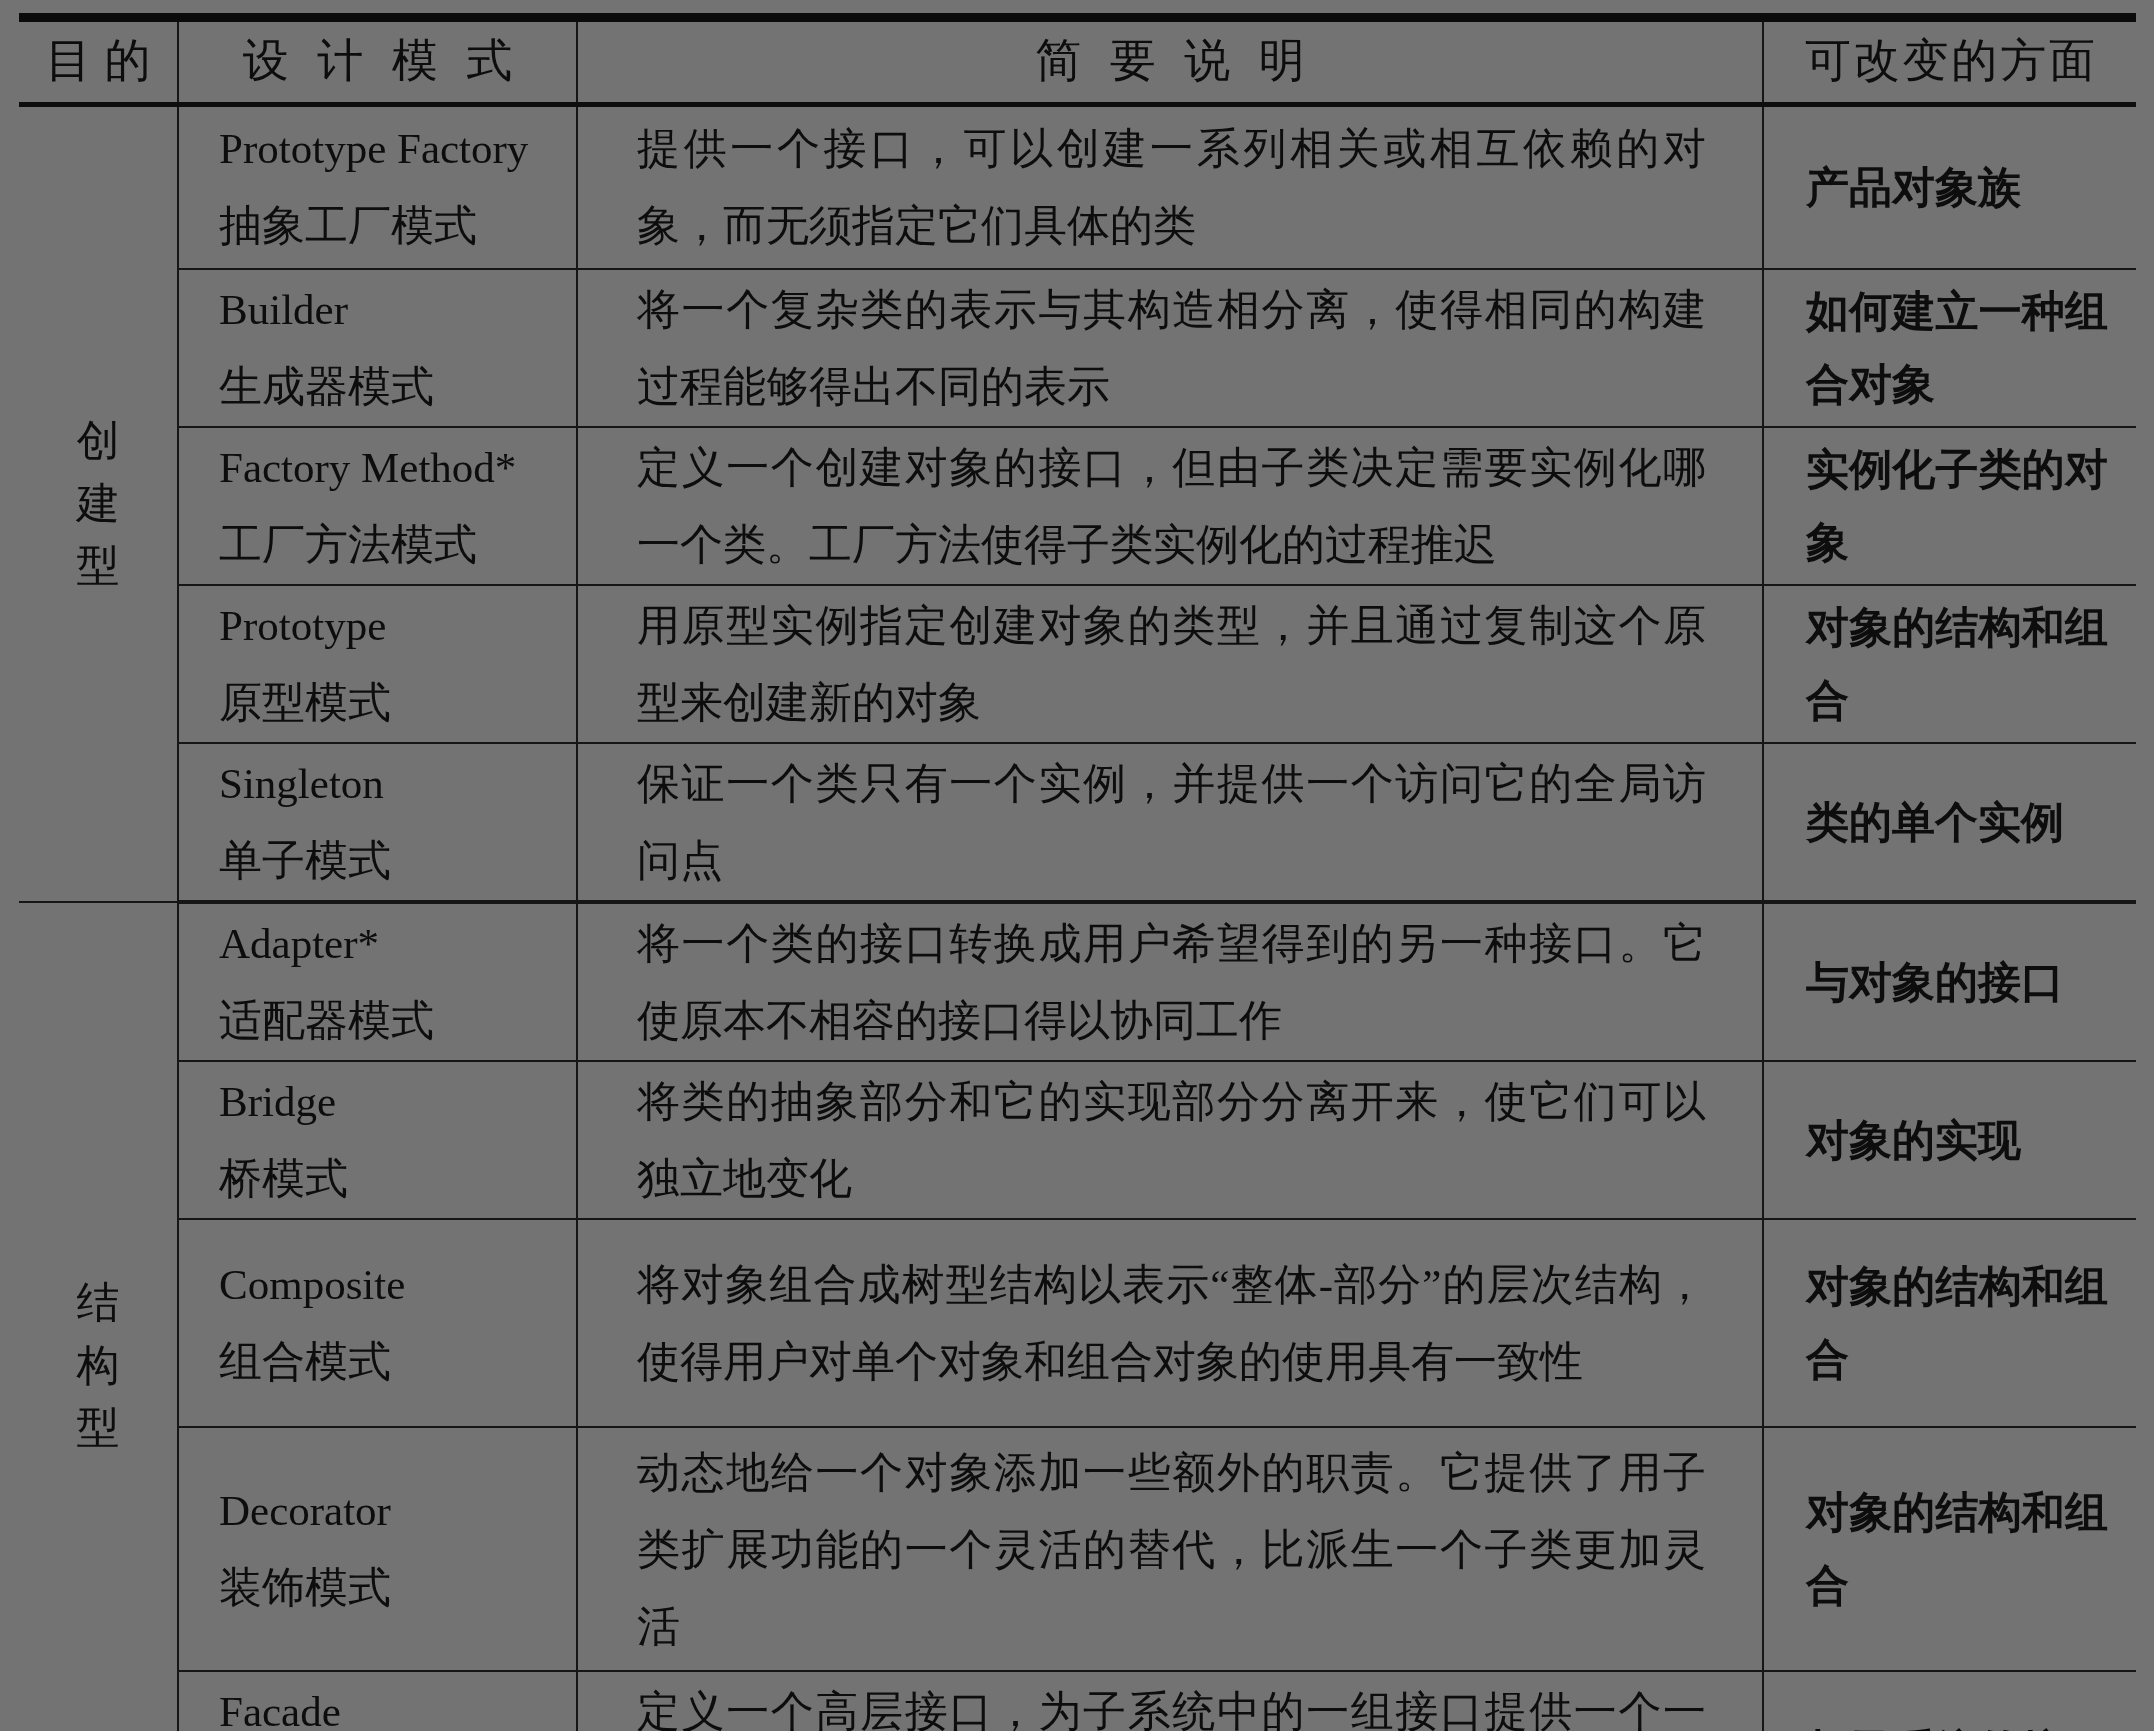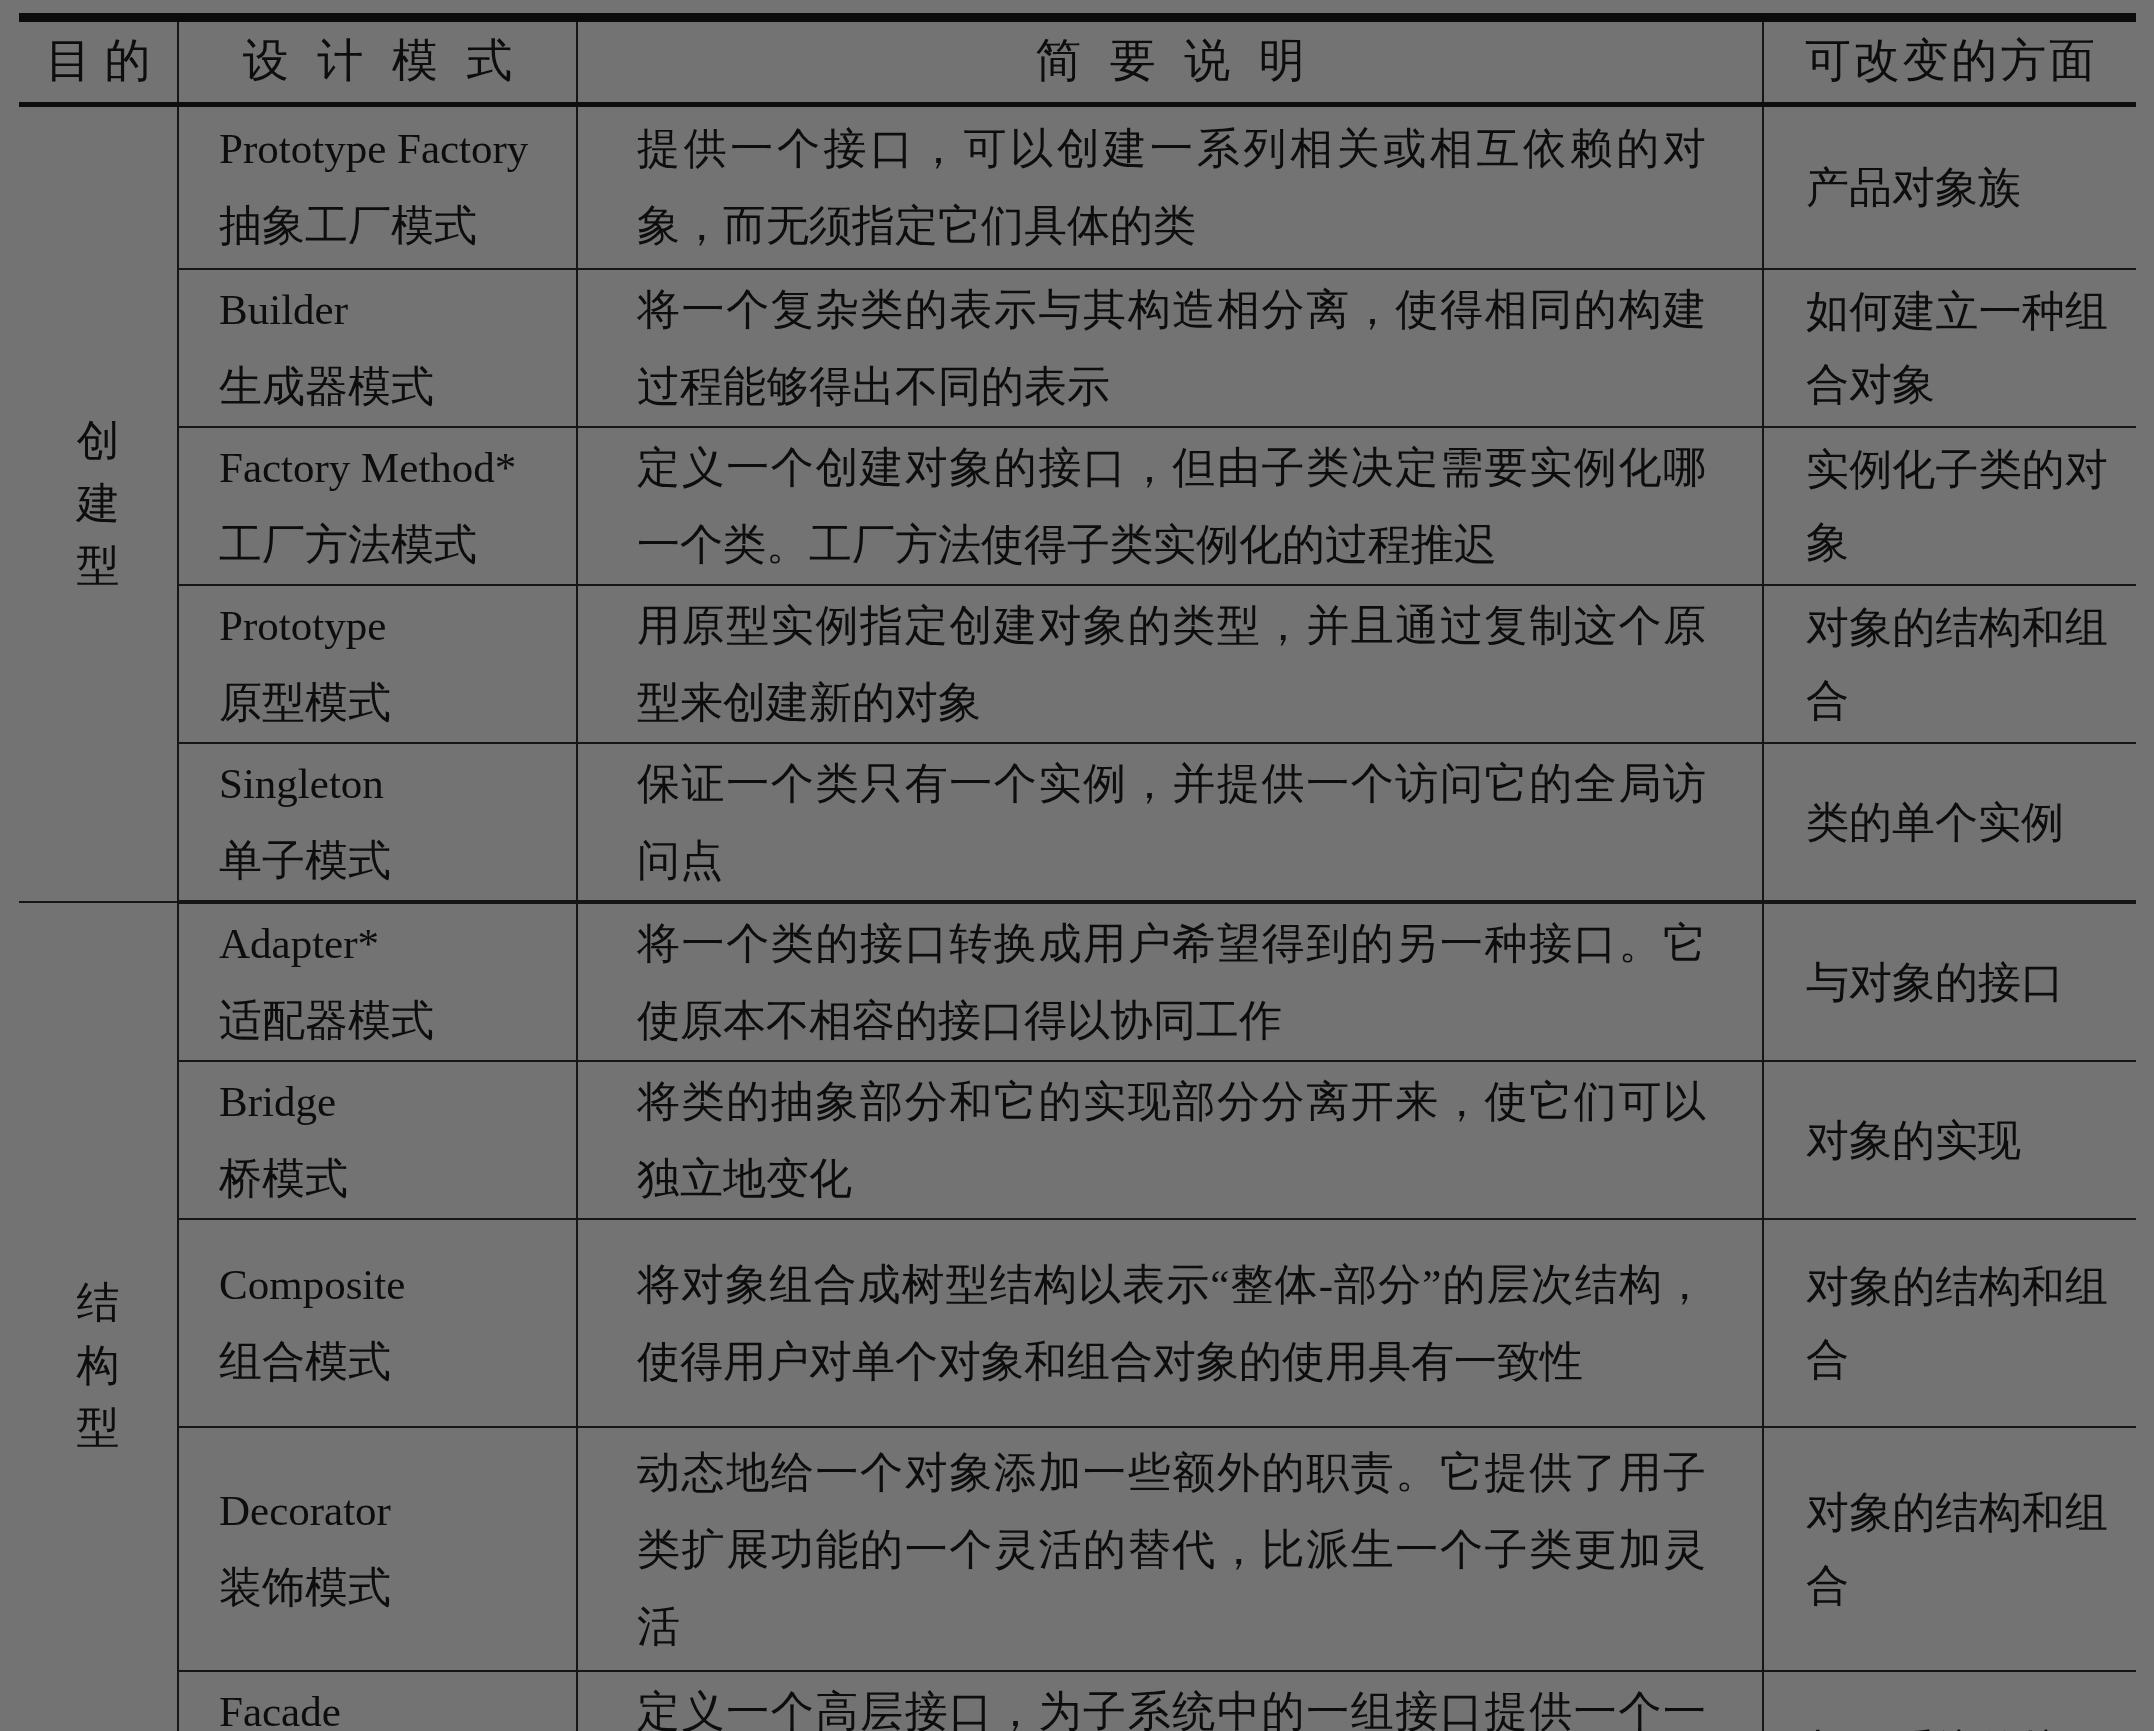--- a/index.html
+++ b/index.html
@@ -75,20 +75,21 @@
     line-height: 77px;
     text-align: justify;
     text-justify: inter-character;
   }
   td.changeable-cell {
     padding-left: 42px;
     padding-right: 28px;
     line-height: 73px;
     text-align: justify;
     text-justify: inter-character;
+    font-weight: bold;
   }
   
   tr.group-end td { border-bottom-width: 4.8px; }
   tr.last-row td  { border-bottom: none; }
 </style>
 </head>
 <body>
 
 <div id="page">
   <table class="patterns">

